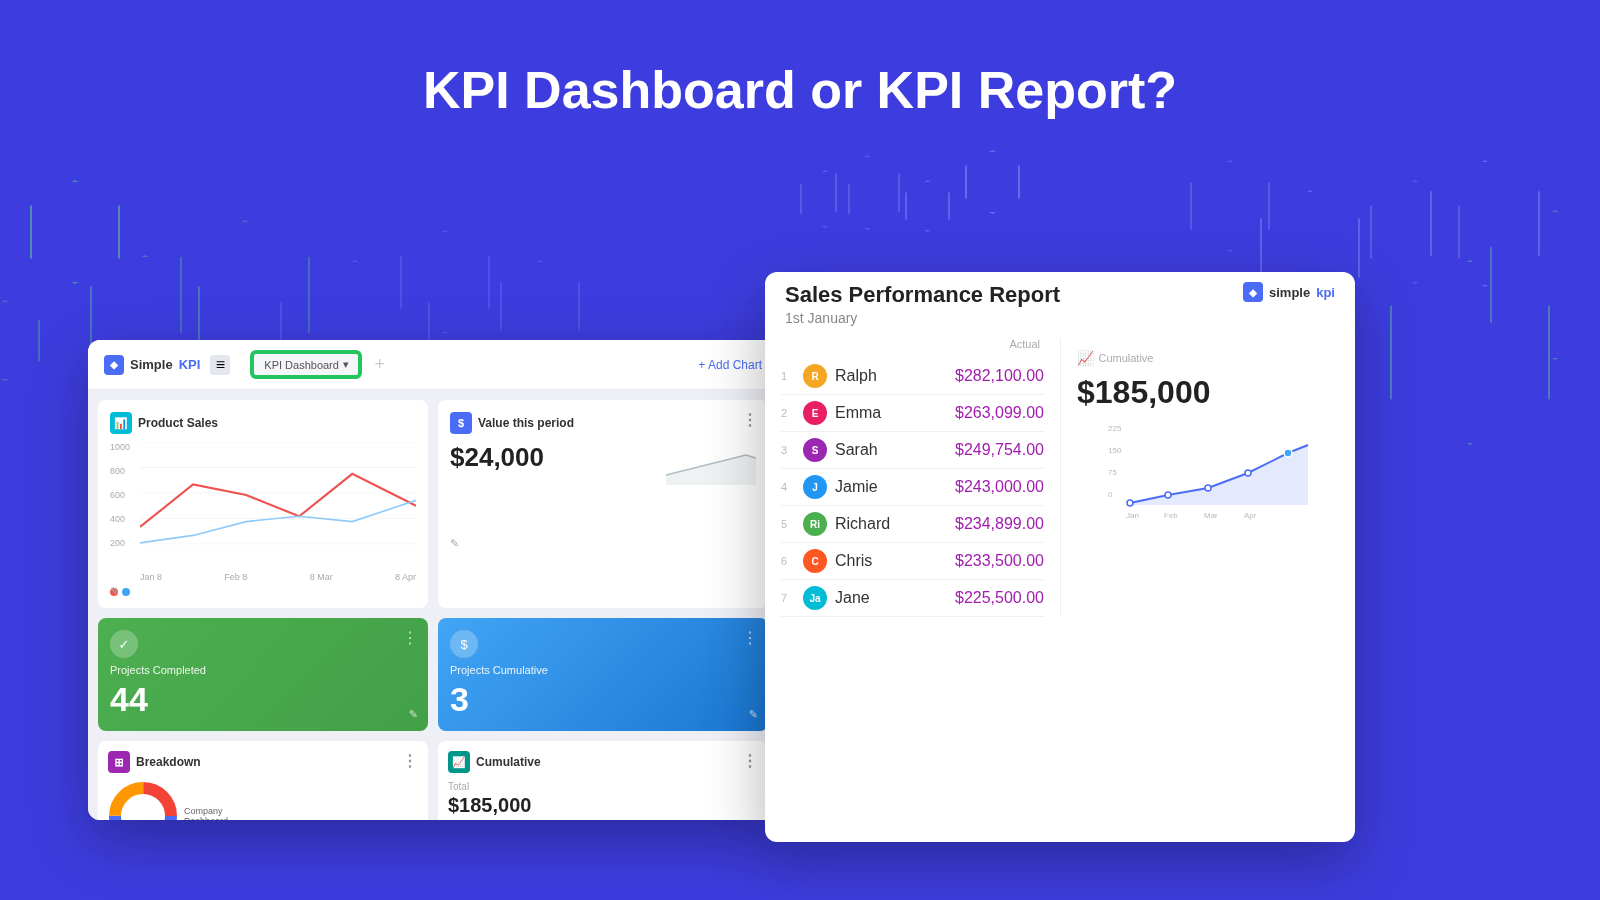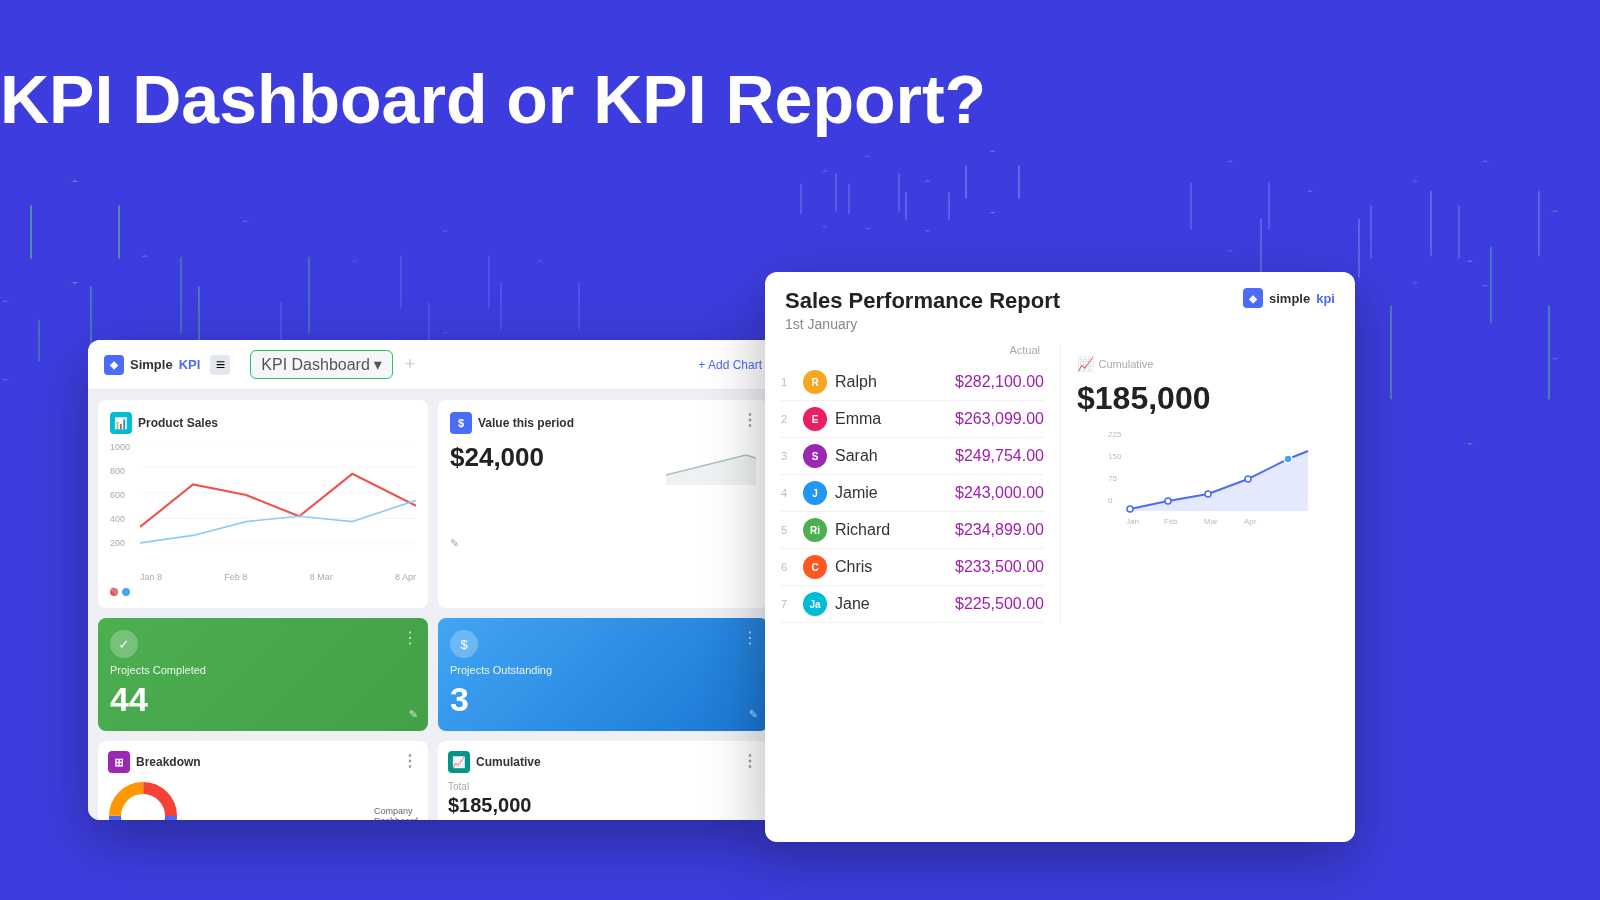--- a/index.html
+++ b/index.html
@@ -10,21 +10,22 @@
       font-family: -apple-system, BlinkMacSystemFont, 'Segoe UI', sans-serif;
       background: #3d3ddf;
       position: relative;
     }
 
     
     .main-title {
       position: absolute;
       top: 60px;
       left: 0; right: 0;
-      font-size: 68px;
+      text-align: center;
+      font-size: 52px;
       font-weight: 700;
       color: white;
       z-index: 5;
     }
 
     
     .dashboard-card {
       position: absolute;
       top: 340px;
       left: 88px;
@@ -74,24 +75,24 @@
       border-radius: 4px;
       display: flex; align-items: center; justify-content: center;
       color: white; font-size: 10px;
     }
     .dash-logo span.blue { color: #4a6cf7; }
     .dash-selector {
       display: flex;
       align-items: center;
       gap: 4px;
       background: #f5f6fa;
-      border: 1px solid #22c55e;
+      border: 4px solid #22c55e;
       border-radius: 6px;
       padding: 4px 10px;
-      font-size: 16px;
+      font-size: 11px;
       color: #555;
       margin-left: 10px;
     }
     .dash-add-btn {
       display: flex;
       align-items: center;
       gap: 4px;
       margin-left: auto;
       color: #4a6cf7;
       font-size: 12px;
@@ -242,21 +243,21 @@
     }
     .kpi-card-edit {
       position: absolute;
       bottom: 10px; right: 10px;
       font-size: 11px;
       opacity: 0.7;
     }
 
     
     .report-header {
-      padding: 16px 20px 12px;
+      padding: 10px 20px 12px;
       display: flex;
       justify-content: space-between;
       align-items: flex-start;
     }
     .report-logo {
       display: flex;
       align-items: center;
       gap: 6px;
       font-size: 13px;
       font-weight: 600;
@@ -481,33 +482,33 @@
       <div class="kpi-card kpi-green">
         <div class="kpi-card-dots">⋮</div>
         <div class="kpi-card-icon">✓</div>
         <div class="kpi-card-label">Projects Completed</div>
         <div class="kpi-card-value">44</div>
         <div class="kpi-card-edit">✎</div>
       </div>
       <div class="kpi-card kpi-blue">
         <div class="kpi-card-dots">⋮</div>
         <div class="kpi-card-icon">$</div>
-        <div class="kpi-card-label">Projects Outstanding</div>
+        <div class="kpi-card-label">Projects Cumulative</div>
         <div class="kpi-card-value">3</div>
         <div class="kpi-card-edit">✎</div>
       </div>
     </div>
 
     <div class="widget" style="padding:10px;">
       <div class="widget-title">
         <div class="widget-icon wi-purple">⊞</div>
         <span>Breakdown</span>
         <div class="widget-dots">⋮</div>
       </div>
-      <div style="display:flex;align-items:center;gap:6px;margin-top:4px;justify-content:space-between;">
+      <div style="display:flex;align-items:center;gap:6px;margin-top:4px;">
         <svg width="70" height="70" viewBox="0 0 70 70">
           <circle cx="35" cy="35" r="28" fill="none" stroke="#4a6cf7" stroke-width="12" stroke-dasharray="88 88" stroke-dashoffset="0"></circle>
           <circle cx="35" cy="35" r="28" fill="none" stroke="#ff9800" stroke-width="12" stroke-dasharray="44 132" stroke-dashoffset="-88"></circle>
           <circle cx="35" cy="35" r="28" fill="none" stroke="#f44336" stroke-width="12" stroke-dasharray="44 132" stroke-dashoffset="-132"></circle>
         </svg>
         <div style="font-size:9px;color:#666;">
           <div>Company</div>
           <div>Dashboard</div>
         </div>
       </div>

